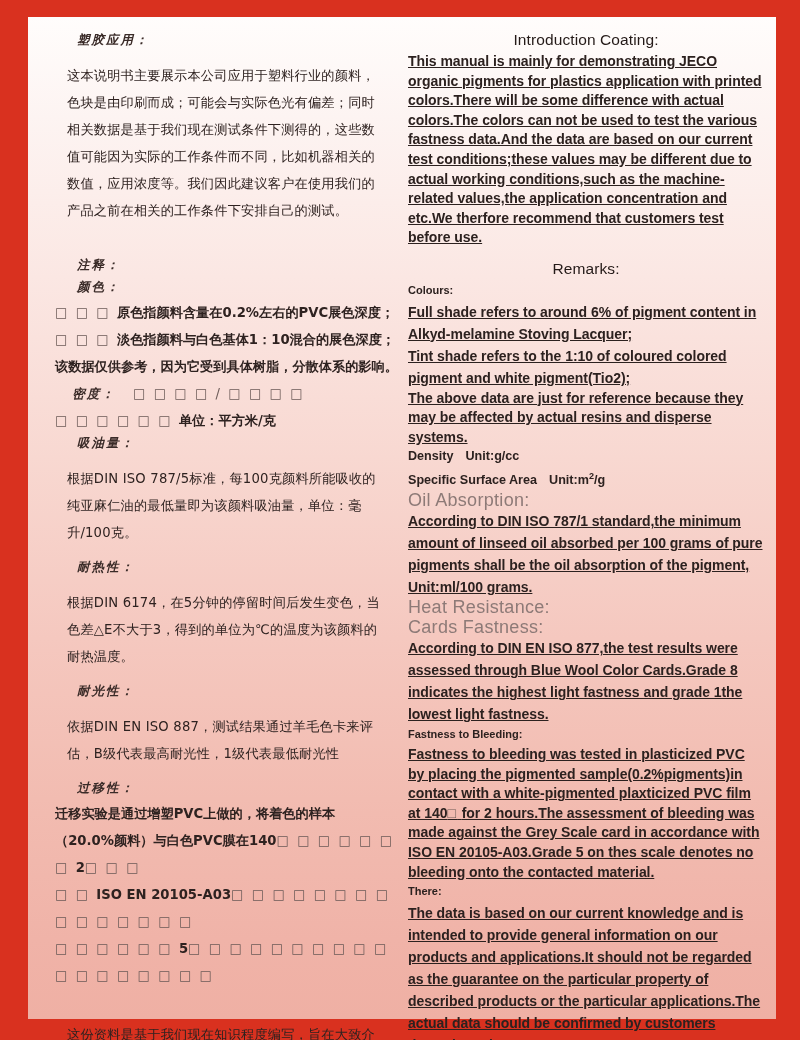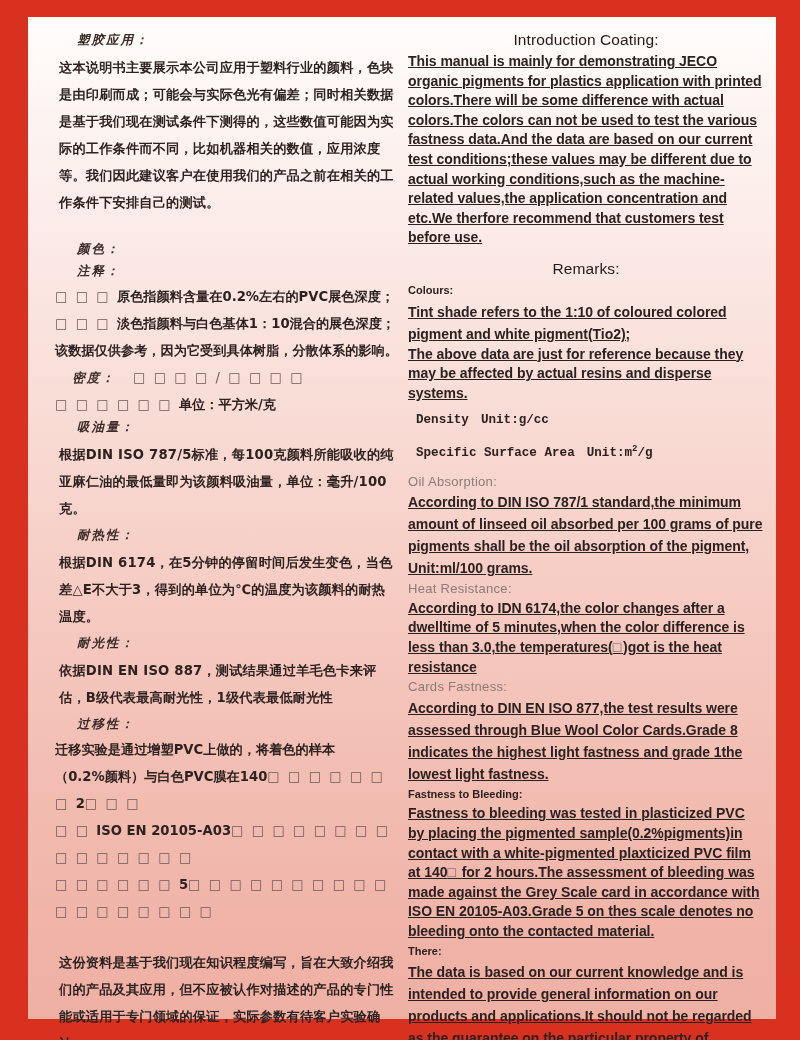--- a/index.html
+++ b/index.html
@@ -64,24 +64,24 @@
     font-weight: 600;
     color: #3a2b28;
     letter-spacing: 2px;
     margin: 0 0 3px 22px;
     line-height: 1.5;
   }
 
   .cn-body {
     font-family: "DejaVu Sans", "Liberation Sans", sans-serif;
     font-size: 13.2px;
-    font-weight: 700;
+    font-weight: 400;
     color: #2e2220;
     line-height: 27px;
-    margin: 4px;
+    margin: 12px;
     letter-spacing: 0.2px;
   }
 
   .cn-boxline {
     font-family: "DejaVu Sans", "Liberation Sans", sans-serif;
     font-size: 13.2px;
     font-weight: 700;
     color: #2e2220;
     line-height: 27px;
     margin: 0;
@@ -128,44 +128,44 @@
     text-decoration: underline;
   }
 
   .en-body.loose {
     line-height: 22px;
   }
 
   
   .en-faint {
     font-family: "Liberation Sans", "DejaVu Sans", sans-serif;
-    font-size: 13px;
+    font-size: 18px;
     font-weight: 400;
     color: #8d7a77;
     line-height: 19.6px;
     margin: 0;
     letter-spacing: 0.3px;
   }
 
   .en-sub {
     font-family: "Liberation Sans", "DejaVu Sans", sans-serif;
     font-size: 11px;
     font-weight: 700;
     color: #2c211f;
     line-height: 19.6px;
     margin: 0;
   }
 
   .unit-row {
-    font-family: Liberation Mono, monospace;
+    font-family: Liberation Sans, sans-serif;
     font-size: 12.6px;
     font-weight: 700;
     color: #2c211f;
     line-height: 19.6px;
-    margin: 8px;
+    margin: 0;
   }
   .unit-row .lbl { display: inline-block; }
   .unit-row .val { margin-left: 12px; }
 
   .dot-bullet {
     font-size: 13px;
     color: #2c211f;
     line-height: 18px;
     margin: 4px 0 0 4px;
   }
@@ -178,22 +178,22 @@
 <div id="page">
   <div id="sheet">
 
     <div class="col" id="col-left">
 
       <div class="cn-head">塑胶应用：</div>
       <p class="cn-body">这本说明书主要展示本公司应用于塑料行业的颜料，色块是由印刷而成；可能会与实际色光有偏差；同时相关数据是基于我们现在测试条件下测得的，这些数值可能因为实际的工作条件而不同，比如机器相关的数值，应用浓度等。我们因此建议客户在使用我们的产品之前在相关的工作条件下安排自己的测试。</p>
 
       <div class="gap-md"></div>
 
+      <div class="cn-head">注释：</div>
       <div class="cn-head">颜色：</div>
-      <div class="cn-head">注释：</div>
 
       <div class="cn-boxline">
         <span class="ph">□ □ □ </span><span>原色指颜料含量在0.2%左右的PVC展色深度；</span>
       </div>
 
       <div class="cn-boxline">
         <span class="ph">□ □ □ </span><span>淡色指颜料与白色基体1：10混合的展色深度；</span>
       </div>
 
       <div class="cn-boxline">该数据仅供参考，因为它受到具体树脂，分散体系的影响。</div>
@@ -213,21 +213,21 @@
       <p class="cn-body">根据DIN 6174，在5分钟的停留时间后发生变色，当色差△E不大于3，得到的单位为℃的温度为该颜料的耐热温度。</p>
 
       <div class="cn-head">耐光性：</div>
       <p class="cn-body">依据DIN EN ISO 887，测试结果通过羊毛色卡来评估，B级代表最高耐光性，1级代表最低耐光性</p>
 
       <div class="cn-head">过移性：</div>
 
       <div class="cn-boxline">迁移实验是通过增塑PVC上做的，将着色的样本</div>
 
       <div class="cn-boxline">
-        <span>（0.2%颜料）与白色PVC膜在140</span><span class="ph">□ □ □ □ □ □ □ </span><span>2</span><span class="ph">□ □ □</span>
+        <span>（20.0%颜料）与白色PVC膜在140</span><span class="ph">□ □ □ □ □ □ □ </span><span>2</span><span class="ph">□ □ □</span>
       </div>
 
       <div class="cn-boxline">
         <span class="ph">□ □ </span><span>ISO EN 20105-A03</span><span class="ph">□ □ □ □ □ □ □ □ □ □ □ □ □ □ □</span>
       </div>
 
       <div class="cn-boxline">
         <span class="ph">□ □ □ □ □ □ </span><span>5</span><span class="ph">□ □ □ □ □ □ □ □ □ □ □ □ □ □ □ □ □ □</span>
       </div>
 
@@ -241,39 +241,37 @@
 
     <div class="col" id="col-right">
 
       <div class="en-title">Introduction Coating:</div>
       <p class="en-body">This manual is mainly for demonstrating JECO organic pigments for plastics application with printed colors.There will be some difference with actual colors.The colors can not be used to test the various fastness data.And the data are based on our current test conditions;these values may be different due to actual working conditions,such as the machine-related values,the application concentration and etc.We therfore recommend that customers test before use.</p>
 
       <div class="gap-sm"></div>
 
       <div class="en-title">Remarks:</div>
       <div class="en-sub">Colours:</div>
+      <p class="en-body loose">Full shade refers to around 6% of pigment content in Alkyd-melamine Stoving Lacquer;</p>
       <p class="en-body loose">Tint shade refers to the 1:10 of coloured colored pigment and white pigment(Tio2);</p>
       <p class="en-body">The above data are just for reference because they may be affected by actual resins and disperse systems.</p>
 
       <div class="unit-row">
         <span class="lbl">Density</span><span class="val">Unit:g/cc</span>
       </div>
 
       <div class="unit-row">
         <span class="lbl">Specific Surface Area</span><span class="val"><span>Unit:m</span><span class="sup">2</span><span>/g</span></span>
       </div>
 
       <div class="en-faint">Oil Absorption:</div>
       <p class="en-body loose">According to DIN ISO 787/1 standard,the minimum amount of linseed oil absorbed per 100 grams of pure pigments shall be the oil absorption of the pigment,</p>
       <div class="en-body" style="line-height:22px;">Unit:ml/100 grams.</div>
 
       <div class="en-faint">Heat Resistance:</div>
-      <p class="en-body">
-        <span>According to IDN 6174,the color changes after a dwelltime of 5 minutes,when the color difference is less than 3.0,the temperatures(</span><span class="ph">□</span><span>)got is the heat resistance</span>
-      </p>
 
       <div class="en-faint">Cards Fastness:</div>
       <p class="en-body loose">According to DIN EN ISO 877,the test results were assessed through Blue Wool Color Cards.Grade 8 indicates the highest light fastness and grade 1the lowest light fastness.</p>
 
       <div class="en-sub">Fastness to Bleeding:</div>
       <p class="en-body">
         <span>Fastness to bleeding was tested in plasticized PVC by placing the pigmented sample(0.2%pigments)in contact with a white-pigmented plaxticized PVC film at 140</span><span class="ph">□</span>
         <span>for 2 hours.The assessment of bleeding was made against the Grey Scale card in accordance with ISO EN 20105-A03.Grade 5 on thes scale denotes no bleeding onto the contacted material.</span>
       </p>
 

